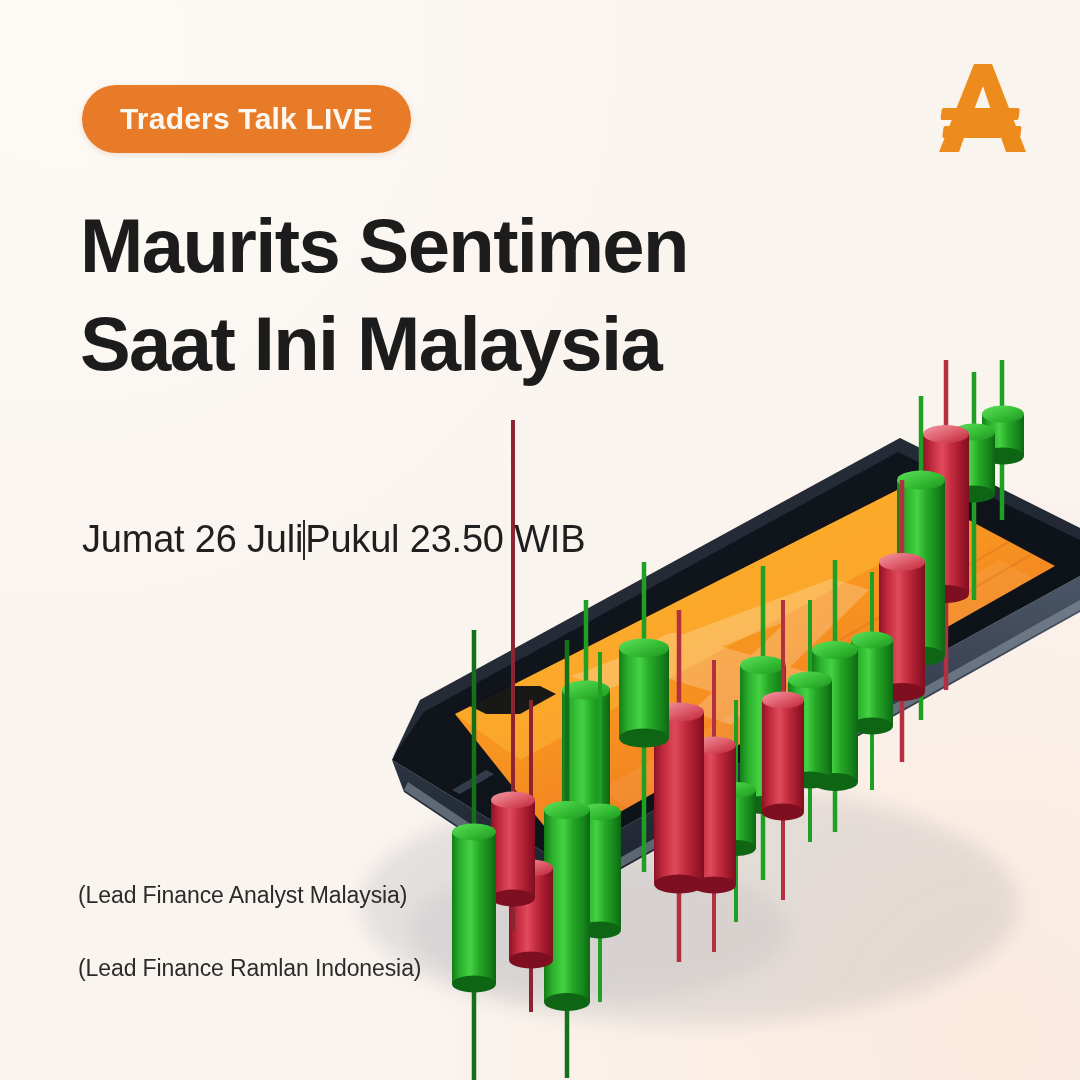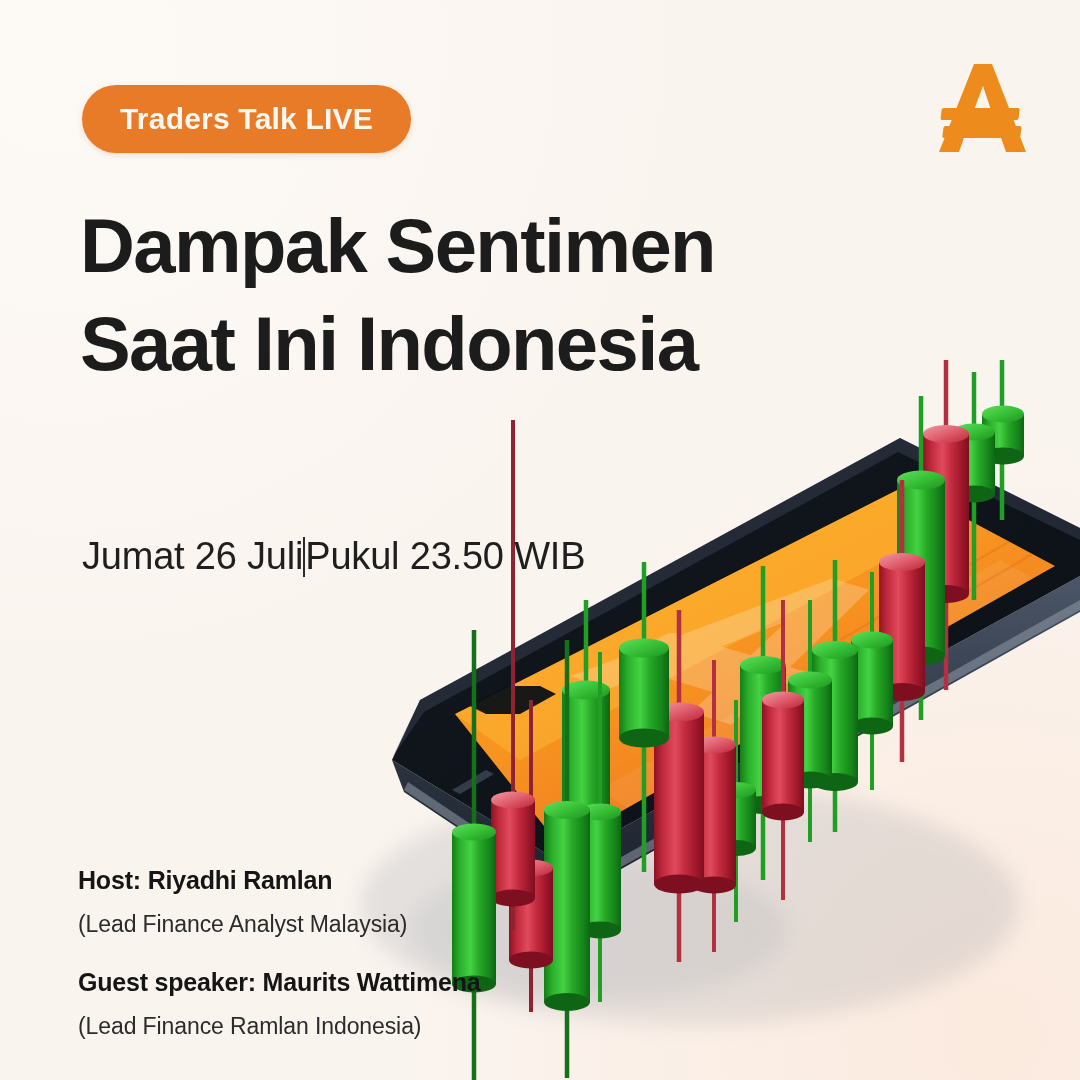--- a/index.html
+++ b/index.html
@@ -39,21 +39,21 @@
     position:absolute; left:80px; top:197px;
     width:720px;
     color:#1c1c1c;
     font-size:76px; font-weight:bold;
     line-height:98px; letter-spacing:-1.6px;
   }
   #title .ln { display:block; white-space:nowrap; }
 
   
   #datetime {
-    position:absolute; left:82px; top:535px;
+    position:absolute; left:82px; top:518px;
     color:#1f1f1f; font-size:38px; font-weight:400;
     letter-spacing:-.2px; white-space:nowrap;
     display:flex; align-items:center; 
   }
   #datetime .bar {
     display:inline-block; width:2px; height:40px;
     background:#2a2a2a;
   }
 
   
@@ -311,40 +311,38 @@
         <ellipse cx="474" cy="984" rx="22" ry="8.5" fill="#0e6614"></ellipse>
       </g>
     </g>
   </svg>
 
   <div id="badge">
     <span class="t">Traders Talk LIVE</span>
   </div>
 
   <h1 id="title">
-    <span class="ln">Dampak Sentimen</span>
-    <span class="ln">Saat Ini Indonesia</span>
+    <span class="ln">Maurits Sentimen</span>
+    <span class="ln">Saat Ini Malaysia</span>
   </h1>
 
   <div id="datetime">
     <span>Jumat 26 Juli</span>
     <span class="bar"></span>
     <span>Pukul 23.50 WIB</span>
   </div>
 
   <svg id="logo" viewBox="0 0 104 100">
     <g fill="#ed8c1c">
       <path d="M40 6 L58 6 L92 94 L72 94 L63 68 L34 68 L25 94 L5 94 Z
                M40 52 L57 52 L49 28 Z"></path>
       <rect x="14" y="50" width="78" height="12" rx="2" transform="skewX(-7)"></rect>
       <rect x="18" y="68" width="78" height="12" rx="2" transform="skewX(-7)"></rect>
     </g>
   </svg>
 
   <div id="credits">
-    <div class="name">Host: Riyadhi Ramlan</div>
     <div class="role">(Lead Finance Analyst Malaysia)</div>
     <div class="gap"></div>
-    <div class="name">Guest speaker: Maurits Wattimena</div>
     <div class="role">(Lead Finance Ramlan Indonesia)</div>
   </div>
 
 </div>
 
 </body></html>

